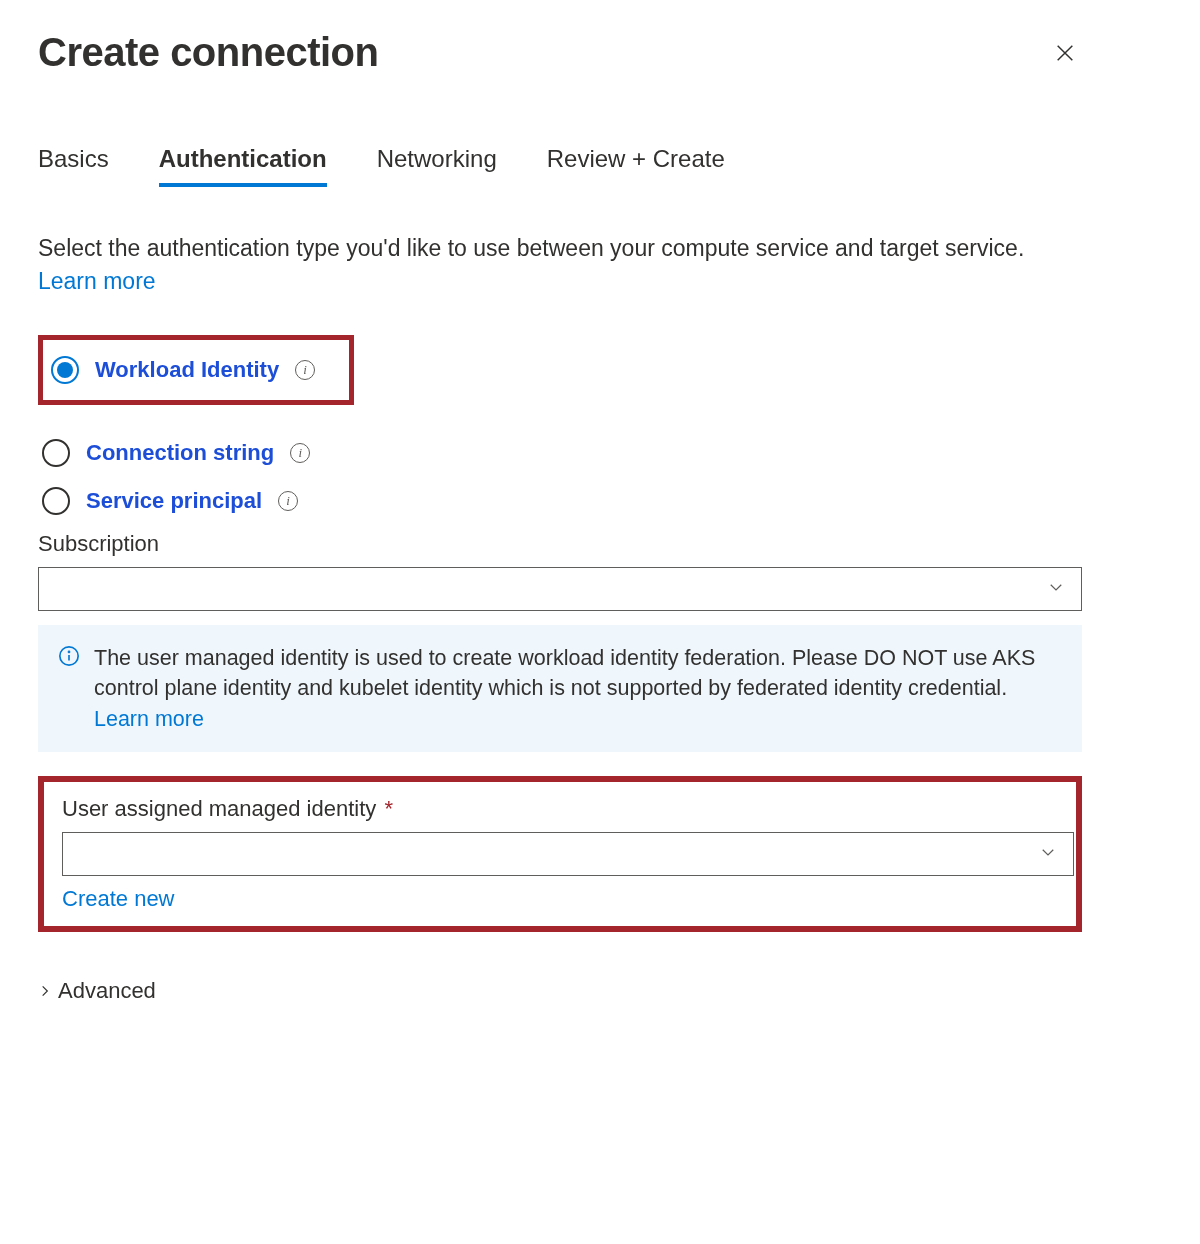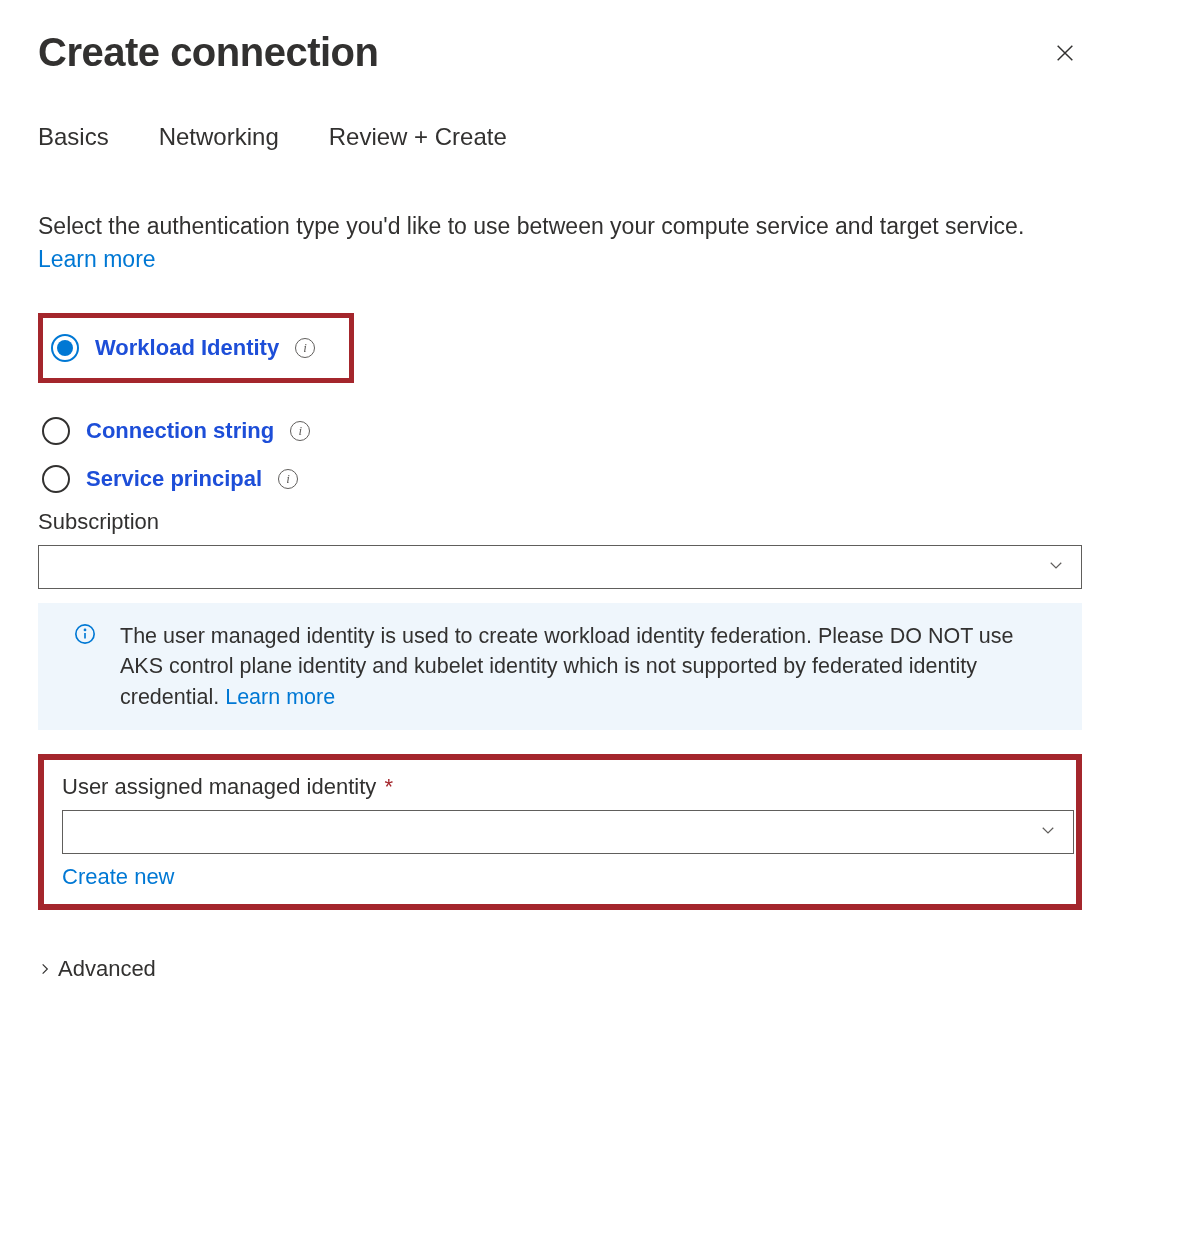--- a/index.html
+++ b/index.html
@@ -7,40 +7,40 @@
       font-family: "Segoe UI", -apple-system, BlinkMacSystemFont, sans-serif;
       background: #fff;
       color: #323130;
       padding: 30px 38px;
       max-width: 1120px;
     }
     .header-row { display:flex; justify-content:space-between; align-items:flex-start; }
     .page-title { font-size: 40px; font-weight: 600; letter-spacing:-0.5px; }
     .close-btn { background:none; border:none; cursor:pointer; padding:6px; margin-top:6px; }
     .close-btn svg { width:22px; height:22px; stroke:#323130; }
-    .tabs { display:flex; gap:50px; margin-top:48px; border-bottom:1px solid transparent; }
+    .tabs { display:flex; gap:50px; margin-top:70px; border-bottom:1px solid transparent; }
     .tab { font-size:24px; font-weight:400; color:#323130; padding-bottom:10px; cursor:pointer; border-bottom:4px solid transparent; }
     .tab.active { font-weight:600; border-bottom-color:#0078d4; }
     .intro { font-size:23px; font-weight:400; color:#323130; margin-top:44px; line-height:1.45; }
     .intro a { color:#0078d4; text-decoration:none; }
     .radio-group { margin-top:36px; }
     .highlight-box-1 { border:5px solid #a4262c; padding:12px 30px 12px 4px; display:inline-block; margin-bottom:18px; }
     .radio-row { display:flex; align-items:center; gap:16px; padding:4px 4px; }
     .radio-row.spaced { margin-top:12px; margin-bottom:12px; }
     .radio-outer { width:28px; height:28px; border:2px solid #323130; border-radius:50%; display:flex; align-items:center; justify-content:center; cursor:pointer; flex-shrink:0; }
     .radio-outer.selected { border-color:#0078d4; }
     .radio-inner { width:16px; height:16px; background:#0078d4; border-radius:50%; }
     .radio-label { font-size:22px; font-weight:600; color:#1d4ed8; }
     .info-icon { width:20px; height:20px; border:1.5px solid #605e5c; border-radius:50%; display:flex; align-items:center; justify-content:center; font-size:13px; color:#605e5c; font-family:serif; font-style:italic; cursor:pointer; }
     .field { }
     .field-label { font-size:22px; color:#323130; margin-bottom:10px; display:block; }
     .req { color:#a4262c; margin-left:2px; }
     .select-box { width:100%; border:1px solid #605e5c; height:44px; background:#fff; display:flex; align-items:center; justify-content:flex-end; padding:0 16px; cursor:pointer; }
     .chevron-down { width:18px; height:18px; }
-    .info-banner { background:#eff6fc; margin-top:14px; padding:18px 36px; display:flex; gap:24px; }
+    .info-banner { background:#eff6fc; margin-top:14px; padding:18px 20px; display:flex; gap:14px; }
     .info-banner-icon { flex-shrink:0; margin-top:2px; }
     .info-banner-icon svg { width:22px; height:22px; }
     .info-banner-text { font-size:21.5px; line-height:1.42; color:#323130; }
     .info-banner-text a { color:#0078d4; text-decoration:none; }
     .highlight-box-2 { border:6px solid #a4262c; margin-top:24px; padding:14px 2px 14px 18px; }
     .create-new { color:#0078d4; font-size:22px; text-decoration:none; display:inline-block; margin-top:10px; cursor:pointer; }
     .advanced { margin-top:46px; display:flex; align-items:flex-start; gap:6px; cursor:pointer; font-size:22px; color:#323130; }
     .advanced .chev { display:inline-block; }
   </style>
 </head>
@@ -52,20 +52,21 @@
     <span>
       <svg viewBox="0 0 24 24" fill="none" stroke="currentColor" stroke-width="1.6">
           <path d="M4 4 L20 20 M20 4 L4 20"></path>
         </svg>
     </span>
   </button>
 </div>
 
 <nav class="tabs">
   <div class="tab">Basics</div>
+  <div class="tab active">Authentication</div>
   <div class="tab">Networking</div>
   <div class="tab">Review + Create</div>
 </nav>
 
 <p class="intro">
   <span>Select the authentication type you'd like to use between your compute service and target service. </span>
   <a href="#">Learn more</a>
 </p>
 
 <div class="radio-group">

